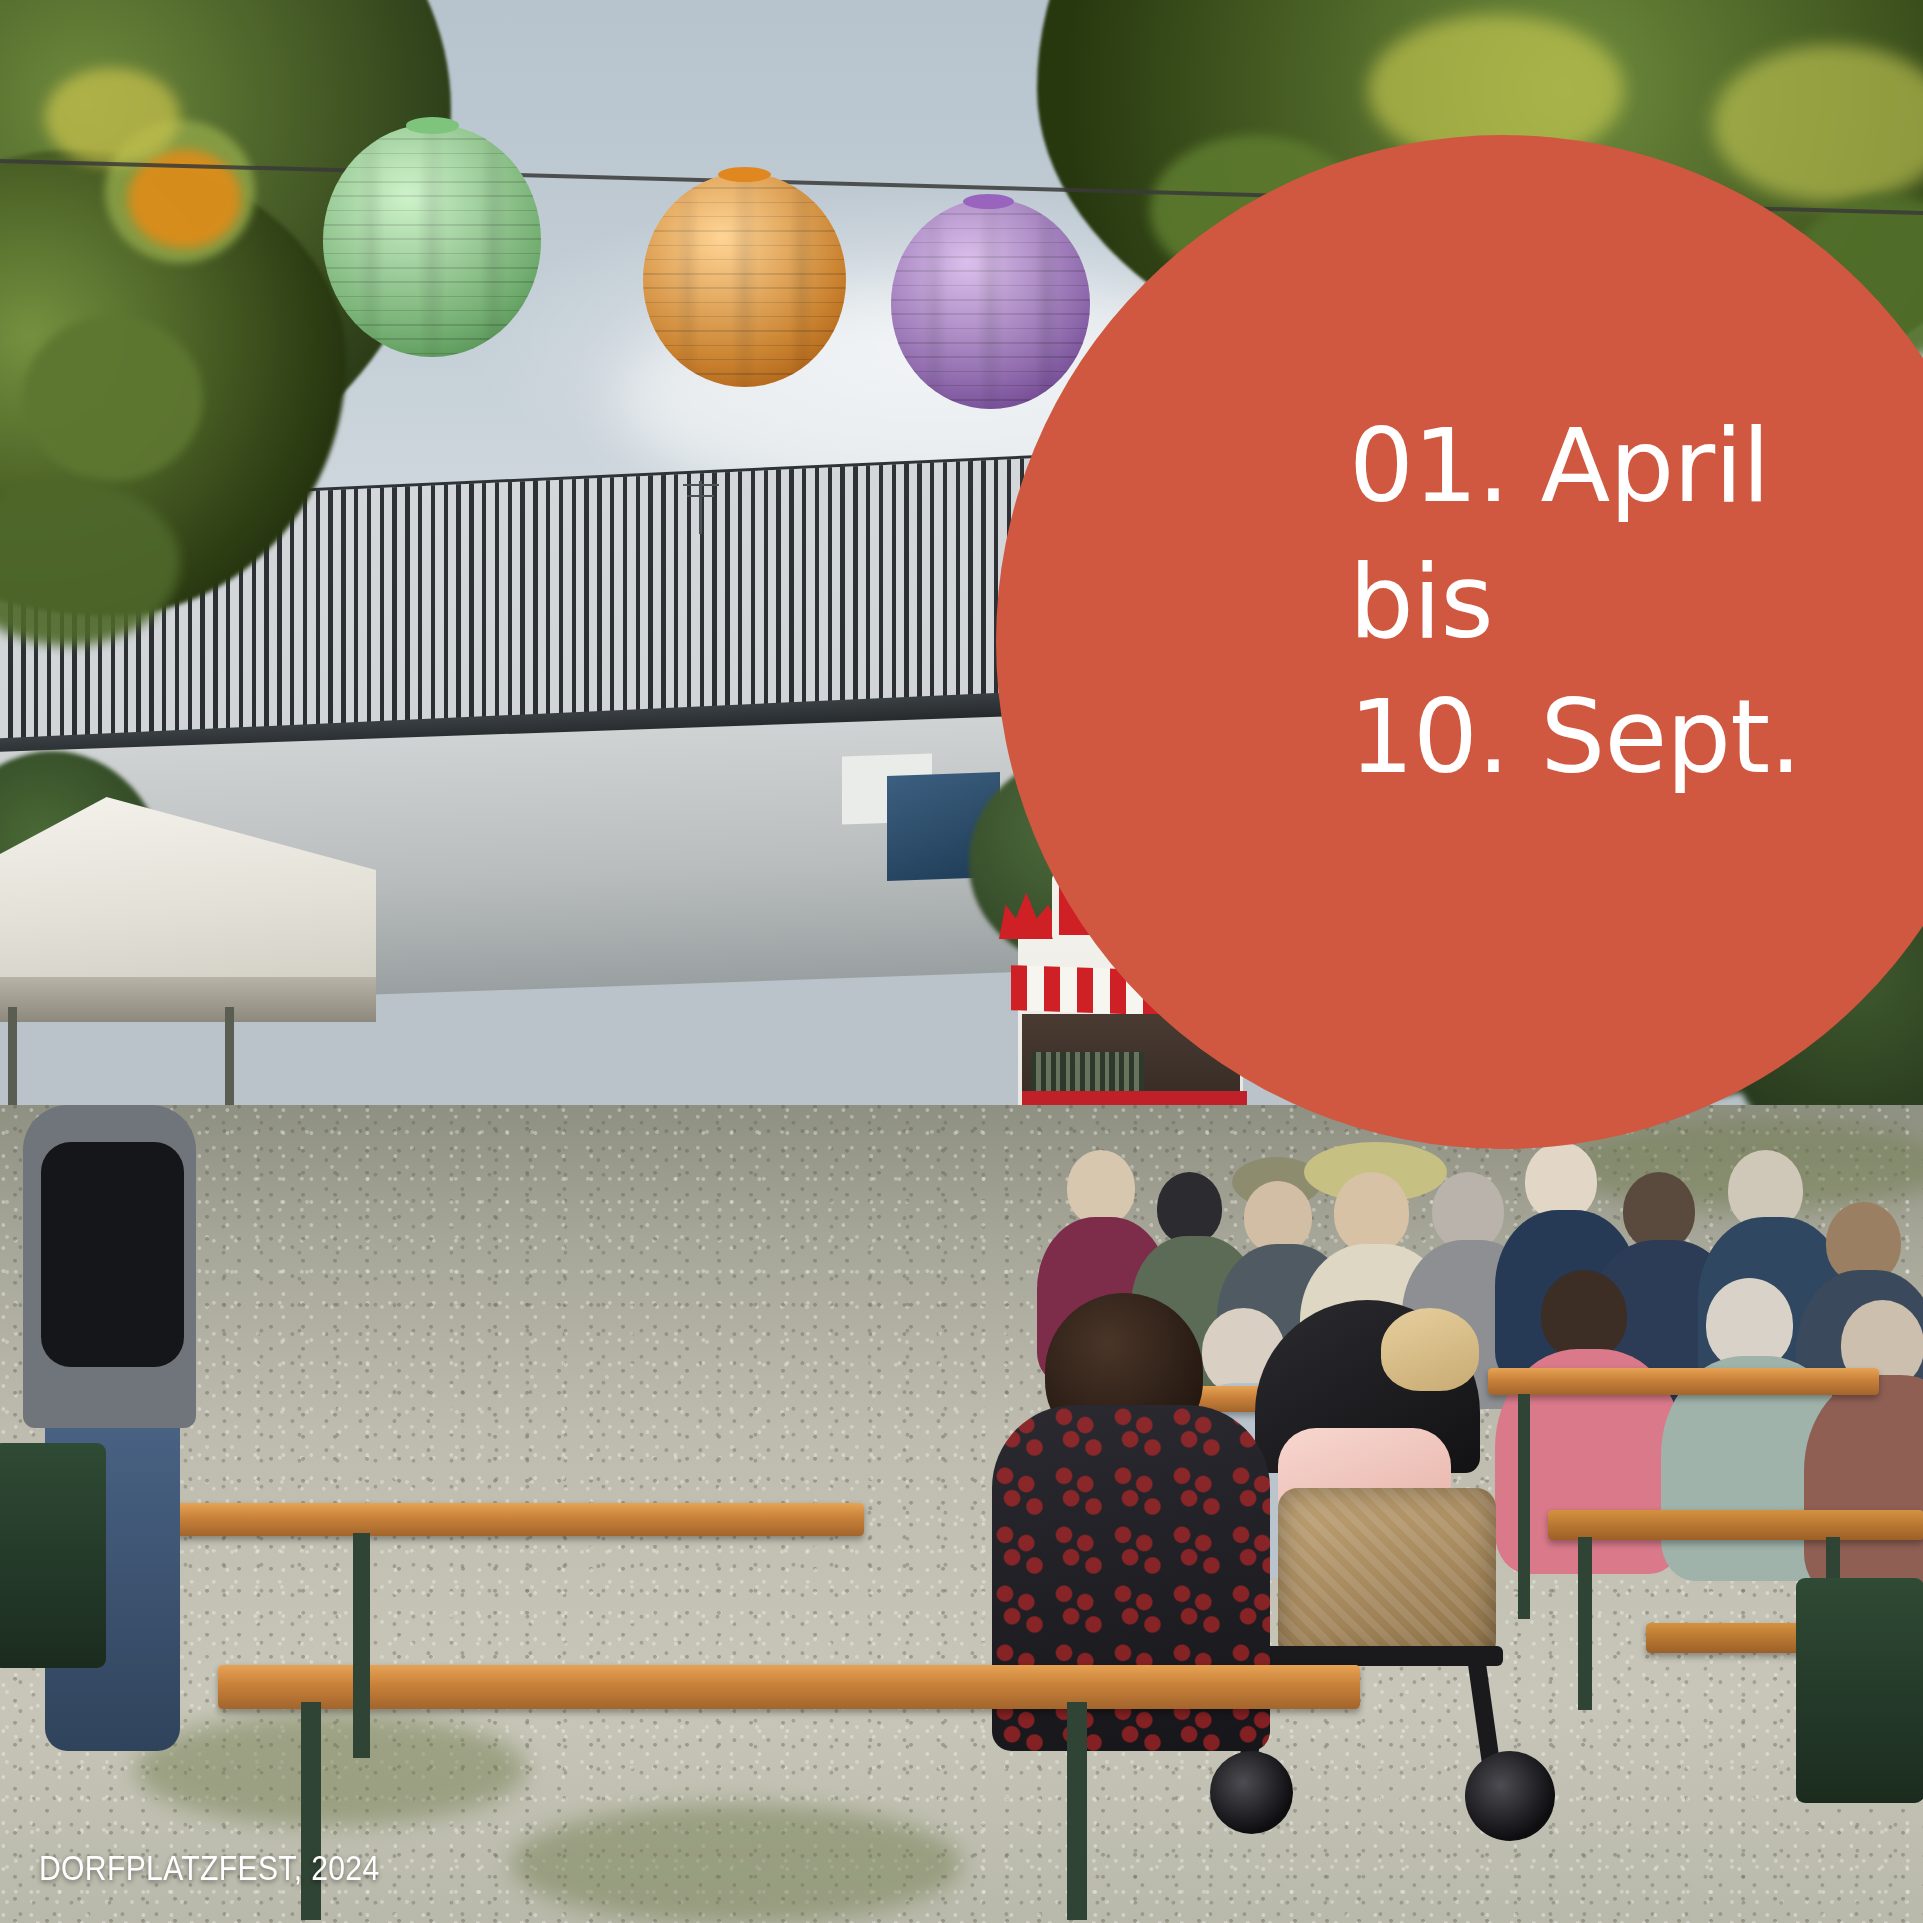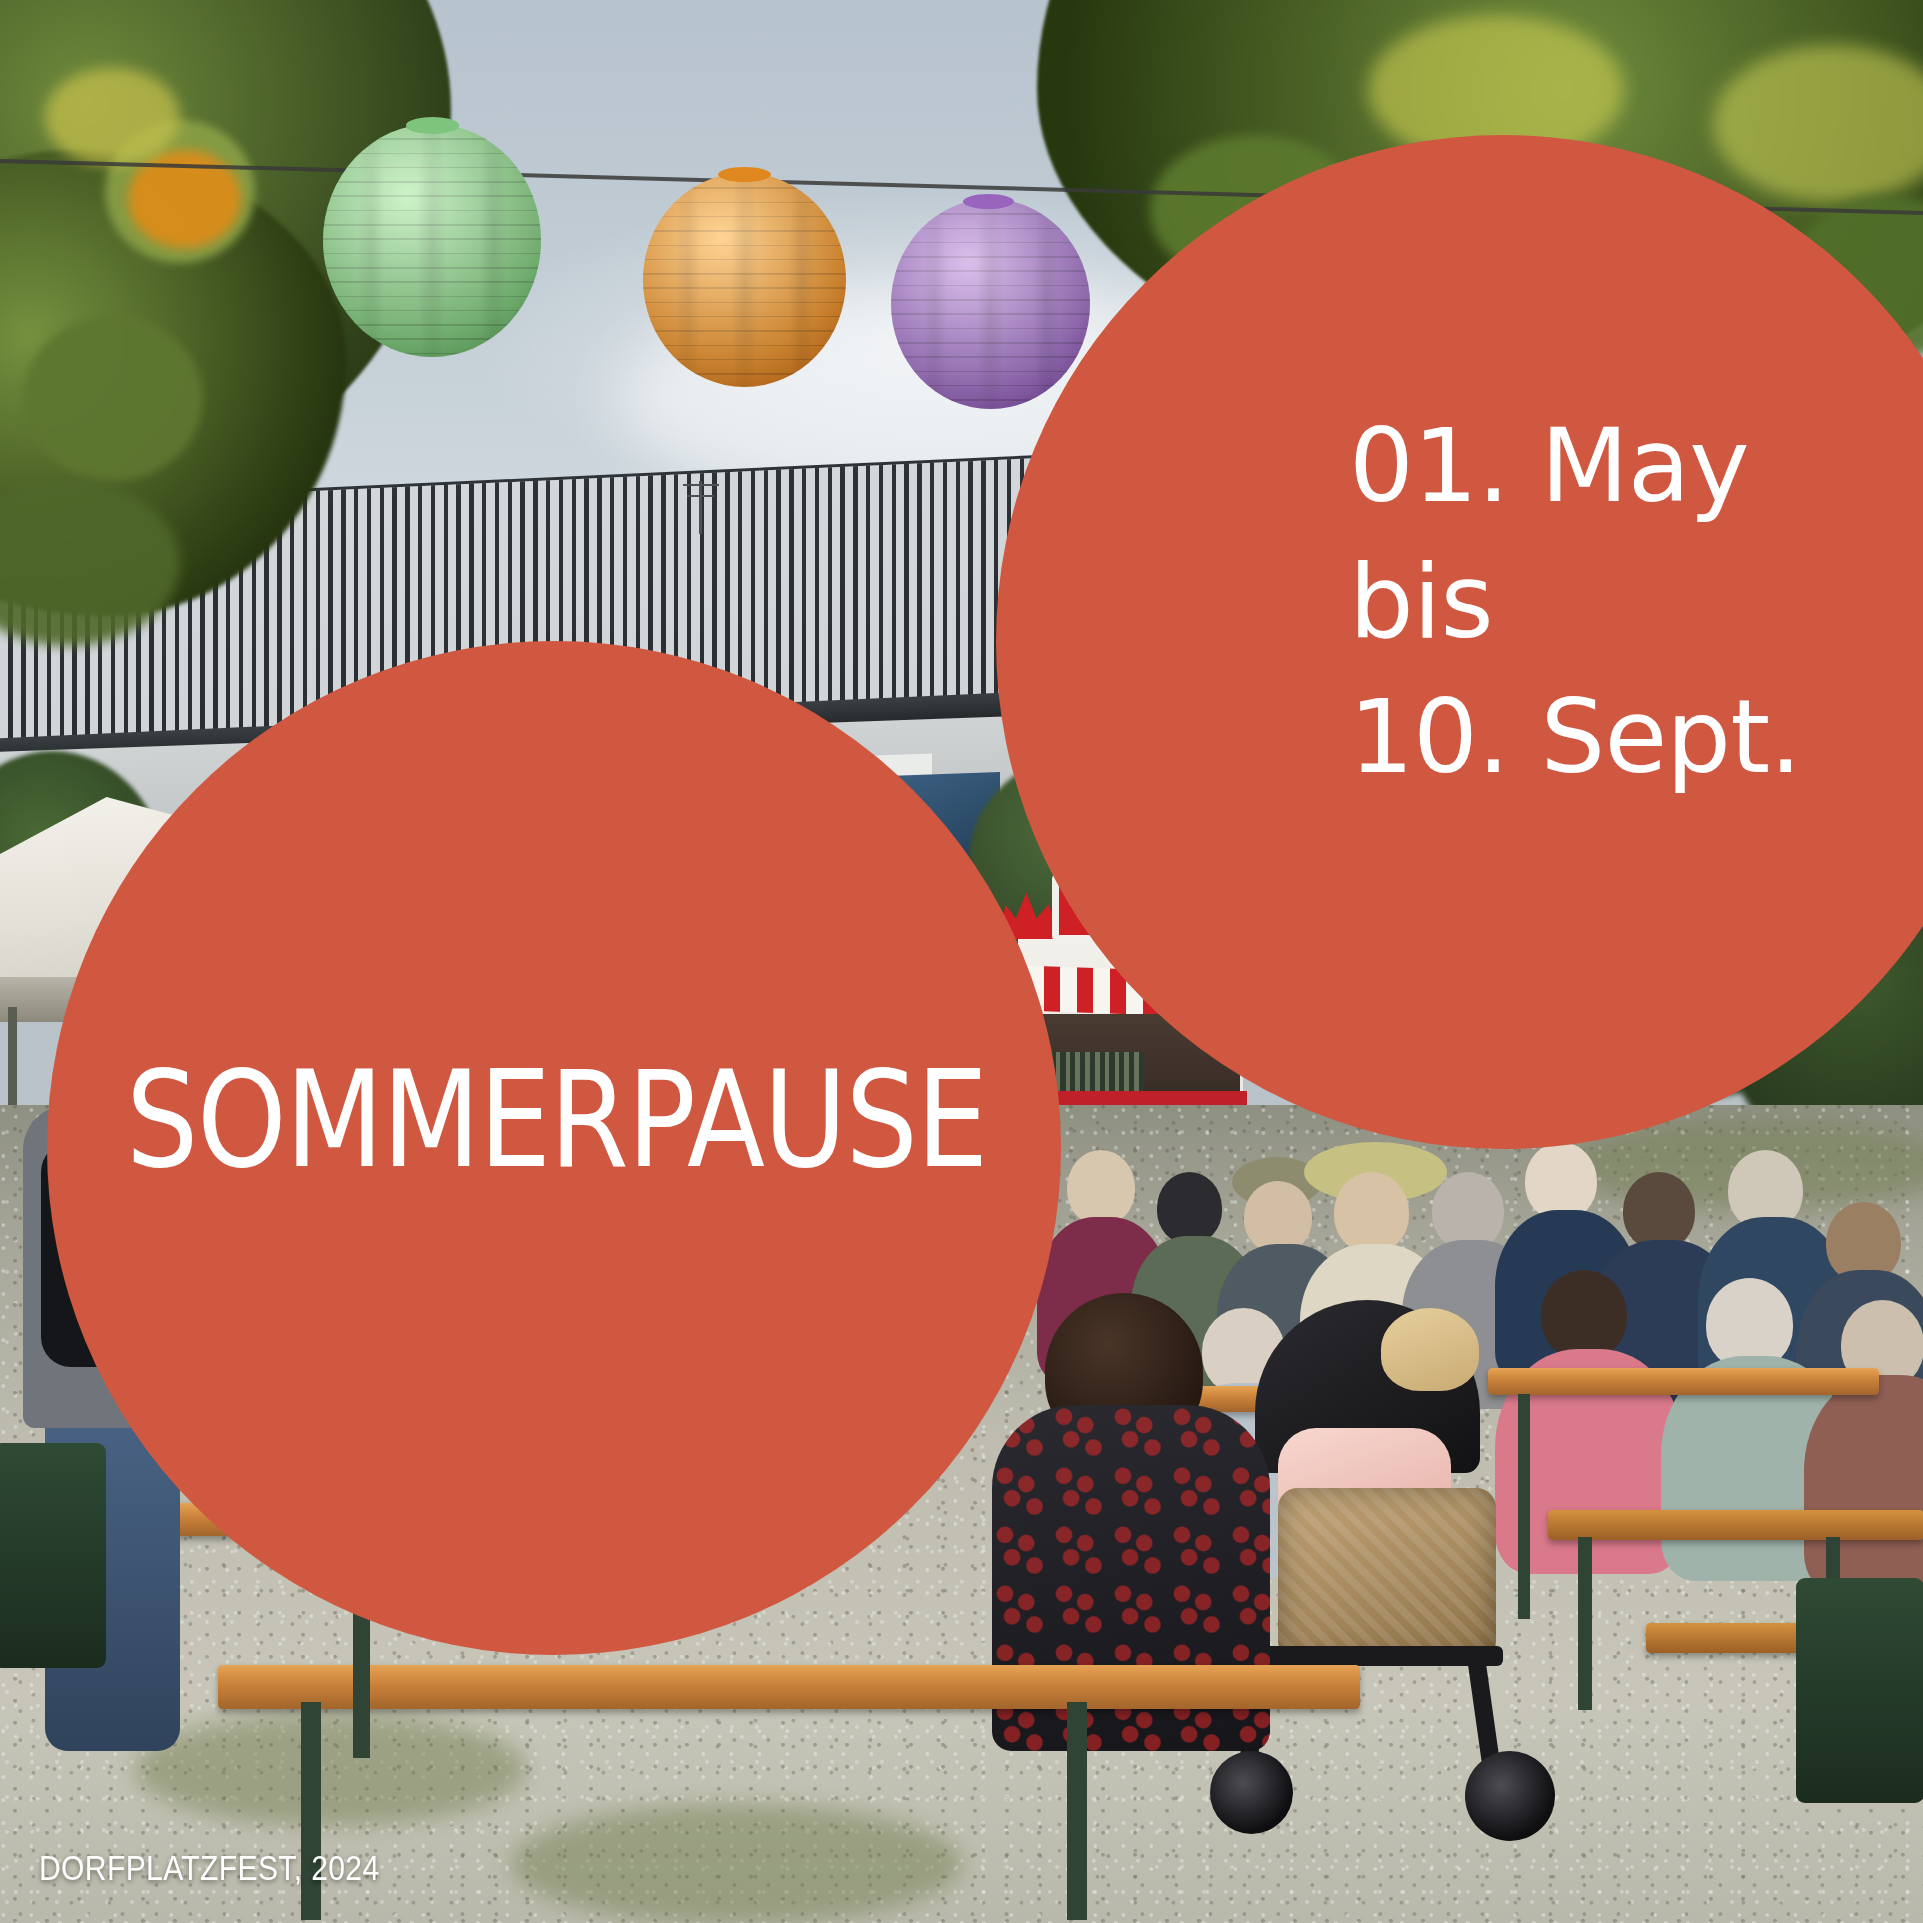--- a/index.html
+++ b/index.html
@@ -430,25 +430,22 @@
     <div class="lantern" style="left:891px;top:199px;width:199px;height:210px;background:radial-gradient(circle at 40% 30%,#c79de0,#a271c9 62%,#8048ab 100%);">
       <div class="ribs"></div>
       <div class="spine"></div>
       <div class="shade"></div>
     </div>
     <div class="lantern-cap" style="left:963px;top:194px;width:51px;height:15px;background:#9864be;"></div>
 
   </div>
 
   <div class="circle" id="circle-dates" style="background:#d05840;">
-    <div class="dates-text">01. May
+    <div class="dates-text">01. April
 bis
 10. Sept.</div>
   </div>
 
-  <div class="circle" id="circle-title" style="background:#d05840;">
-    <div class="title-text">SOMMERPAUSE</div>
-  </div>
 
   <div id="caption">DORFPLATZFEST, 2024</div>
 
 </div>
 
 
 </body></html>

